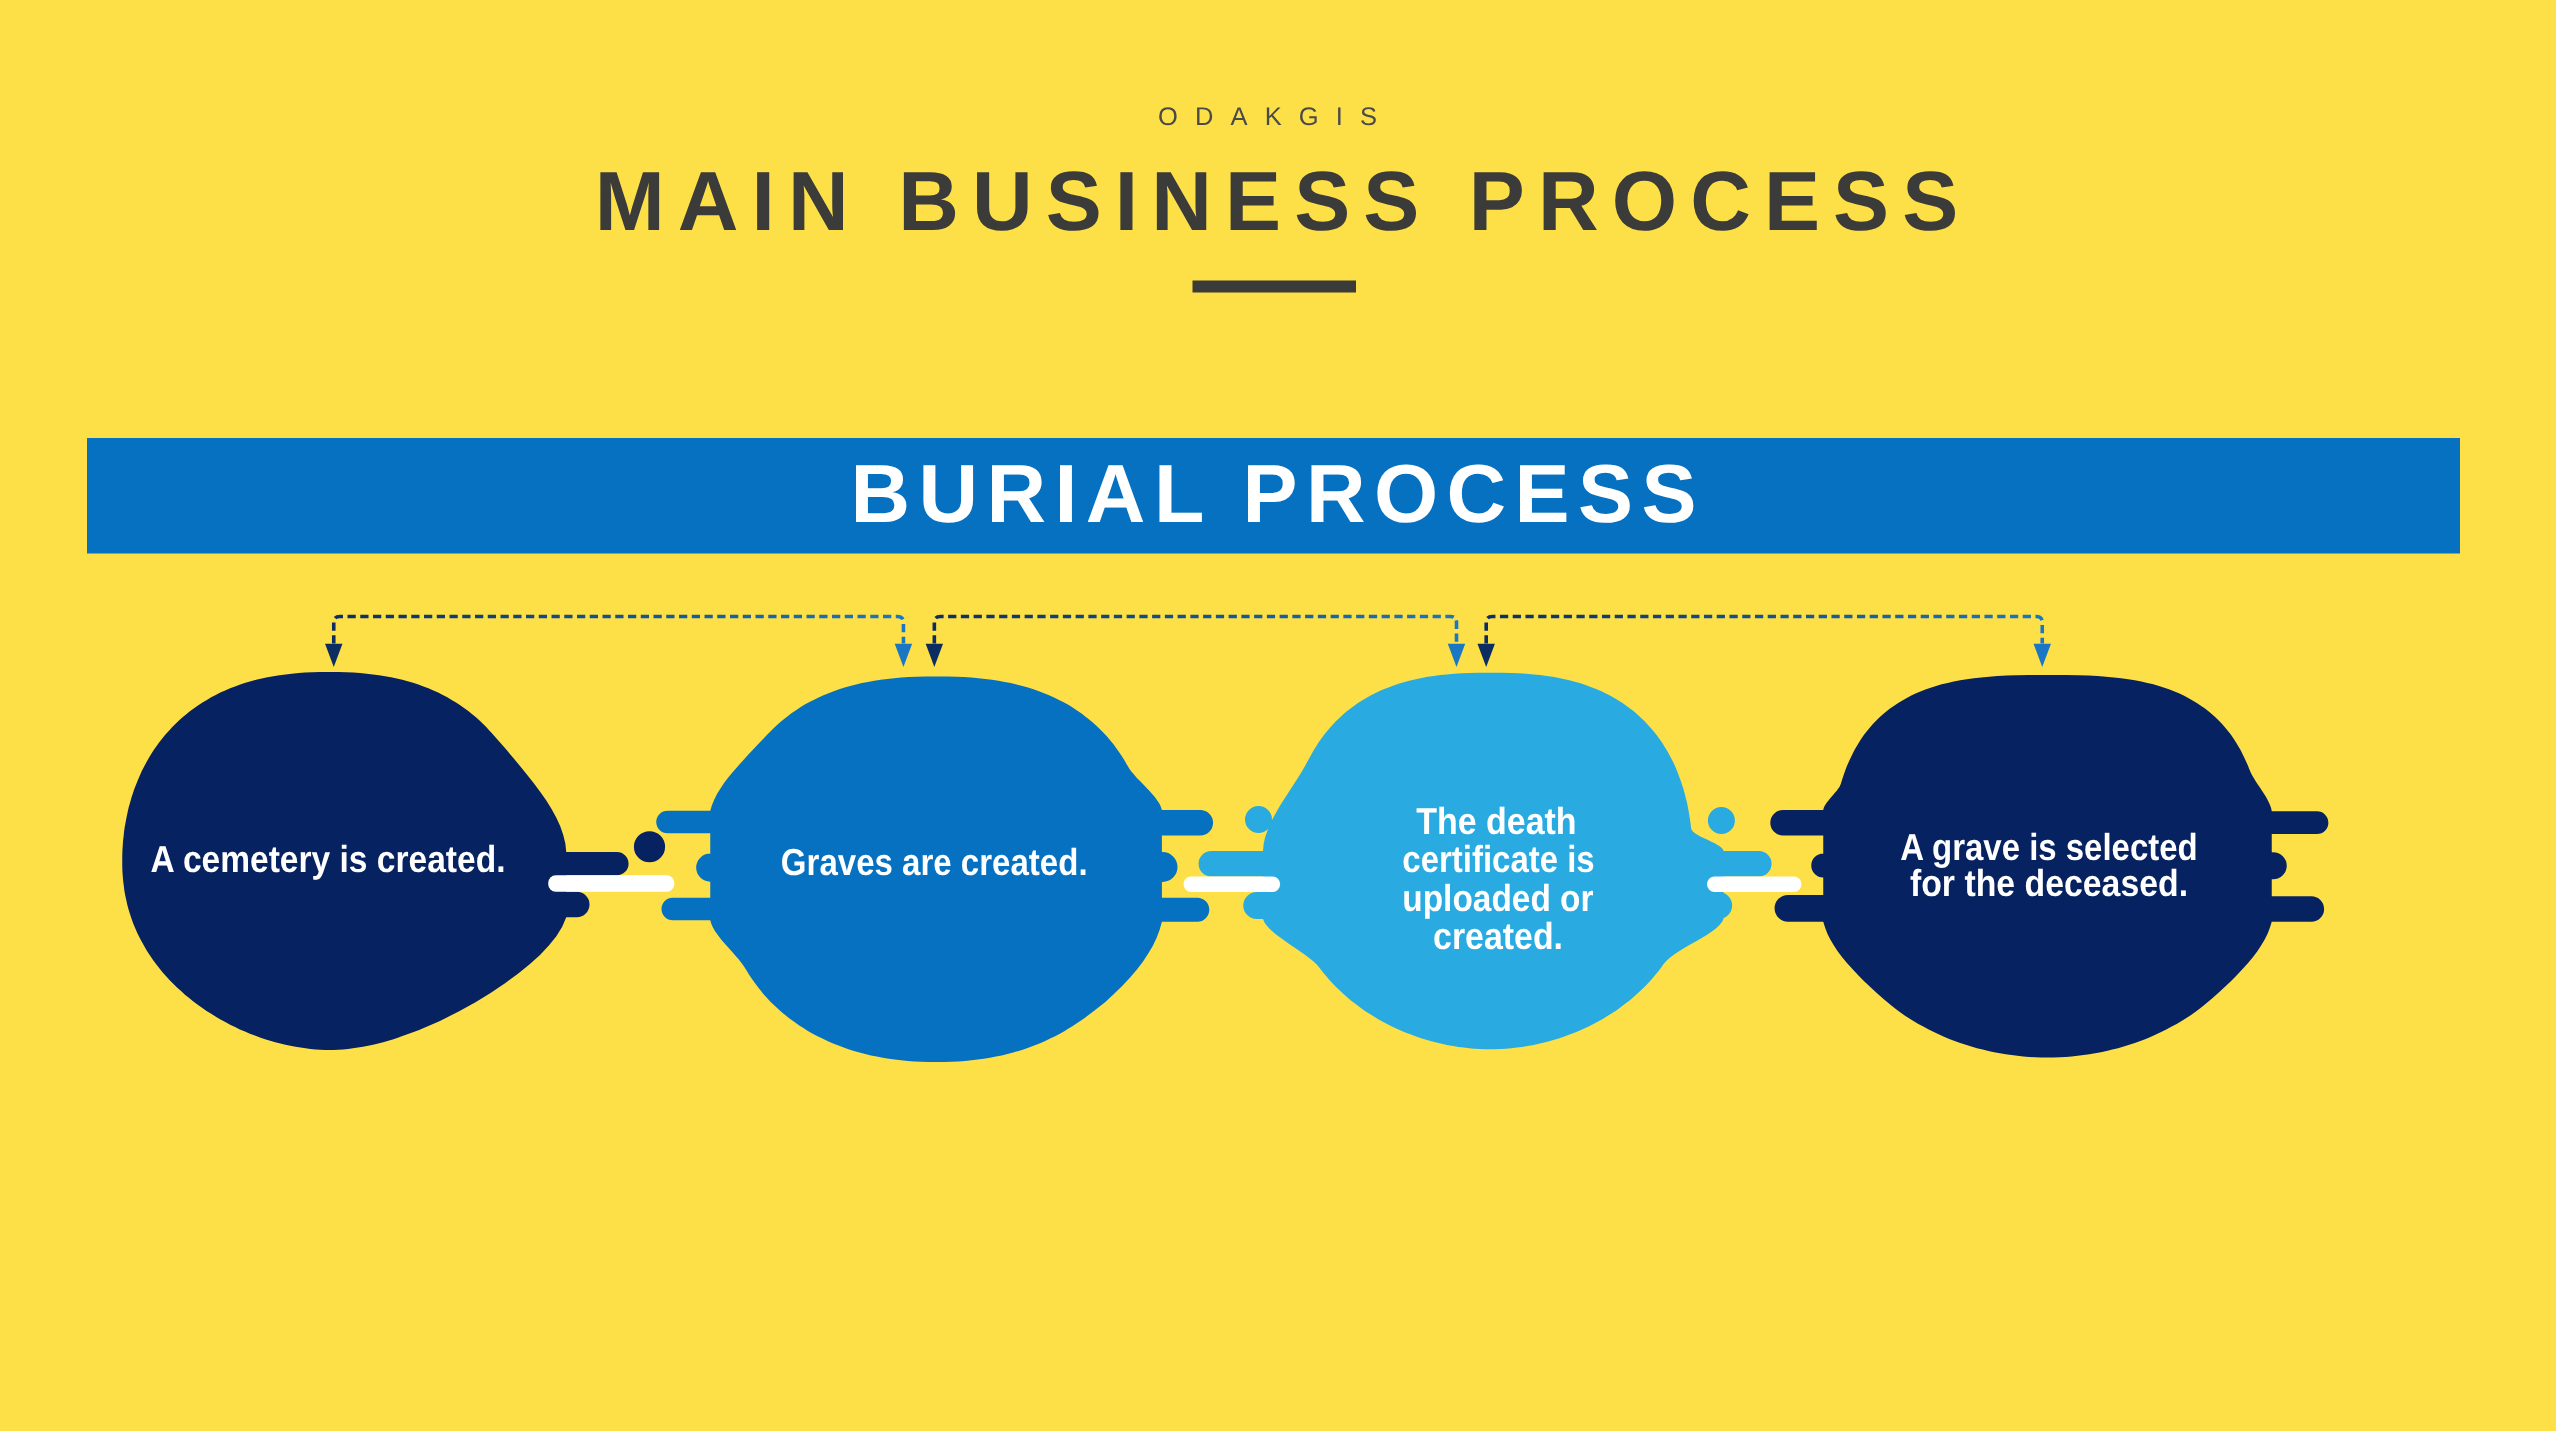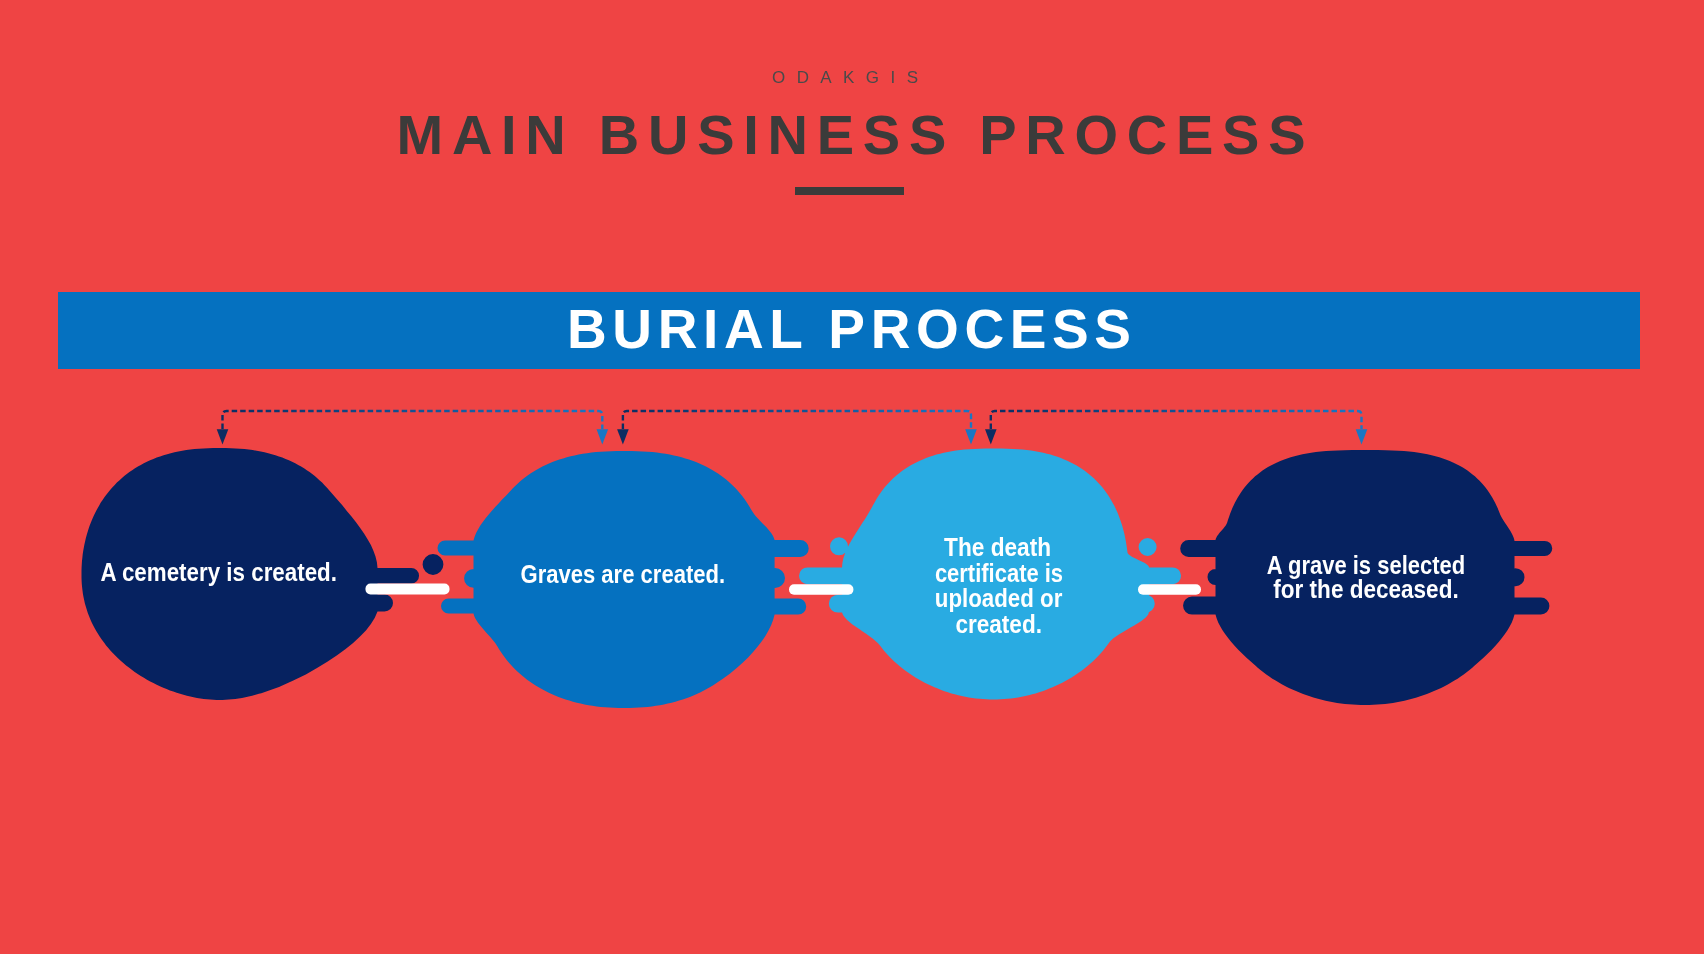--- a/index.html
+++ b/index.html
@@ -1,16 +1,16 @@
 <!DOCTYPE html>
 <html><head>
 <meta charset="utf-8">
 <style>
   html,body{margin:0;padding:0;background:#ffffff;}
-  .page{position:relative;width:1704px;height:954px;overflow:hidden;background:#ef4444;
+  .page{position:relative;width:1704px;height:954px;overflow:hidden;background:#fde047;
         font-family:"Liberation Sans", sans-serif;}
   svg{position:absolute;left:0;top:0;}
 </style>
 </head>
 <body>
 <div class="page">
 <svg width="1704" height="954" viewBox="0 0 1704 954">
   <defs>
     <linearGradient id="gA" gradientUnits="userSpaceOnUse" x1="222.5" y1="0" x2="602.3" y2="0">
       <stop offset="0" stop-color="#0c2d62"></stop>

